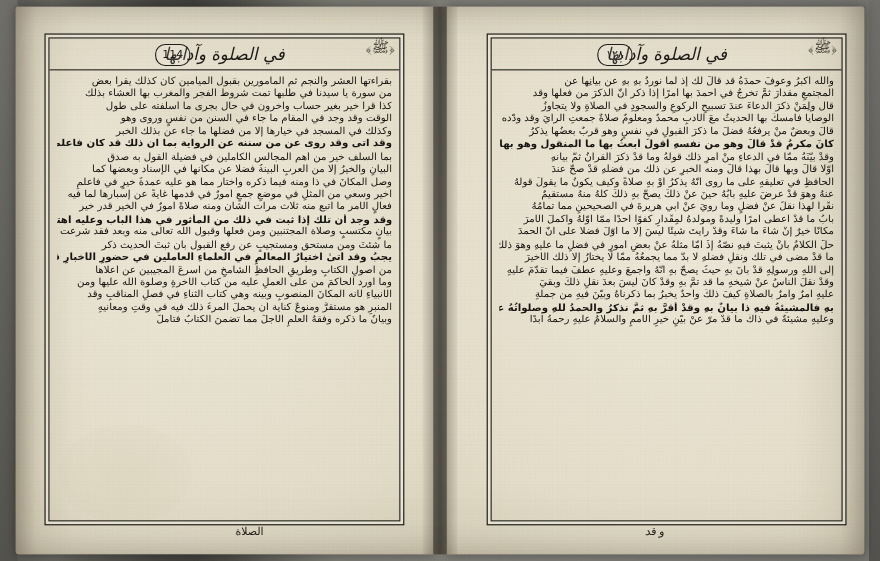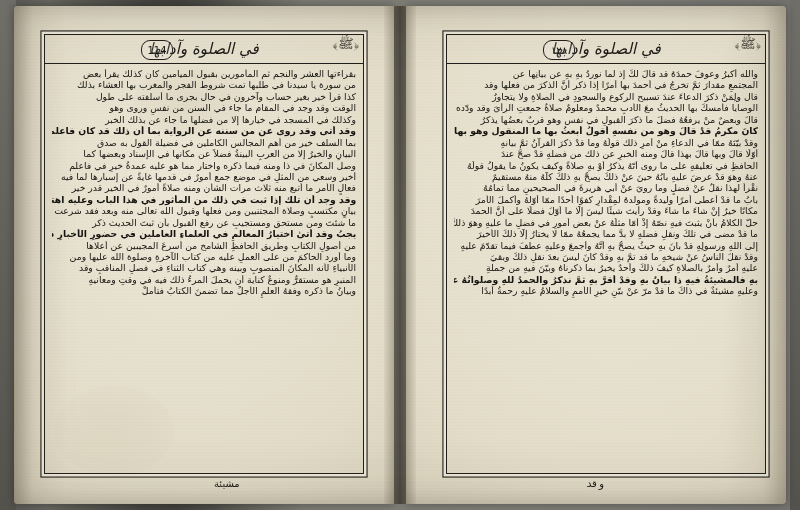--- a/index.html
+++ b/index.html
@@ -253,21 +253,21 @@
           <span class="line">ما شئتَ ومن مستحق ومستجيبٍ عن رفع القبول بأن ثبتَ الحديث ذكر</span>
           <span class="line bold">يجبُ وقد أتىٰ اختيارُ المعالمِ في العلماءِ العاملين في حضورِ الأخبارِ قدرَ</span>
           <span class="line">من أصولِ الكتابِ وطريقِ الحافظِ الشامخِ من أسرعَ المجيبين عن أعلاها</span>
           <span class="line">وما أورد الحاكمَ من على العملِ عليه من كتاب الآخرةِ وصلوة الله عليها ومن</span>
           <span class="line">الأنبياءِ لأنه المكانَ المنصوبِ وبينه وهي كتاب الثناءِ في فصلِ المناقبِ وقد</span>
           <span class="line">المنبرِ هو مستقرٌّ ومنوعٌ كناية أن يحملَ المرءُ ذلك فيه في وقتِ ومعانيهِ</span>
           <span class="line">وبيانُ ما ذكره وفقهُ العلمِ الأجلِّ مما تضمنَ الكتابُ فتأملْ</span>
         </div>
       </div>
 
-      <span class="catchword catchword-left">مشيئة</span>
+      <span class="catchword catchword-left">الصلاة</span>
     </div>
 
     <div class="page page-right">
       <div class="grain"></div>
 
       <div class="frame frame-right" style="left:40px;">
         <div class="header-band">
           <span class="running-title">في الصلوة وآدابها</span>
           <span class="page-num page-num-right">١٢٨</span>
           <span class="flourish flourish-right">﴿ﷺ﴾</span>

